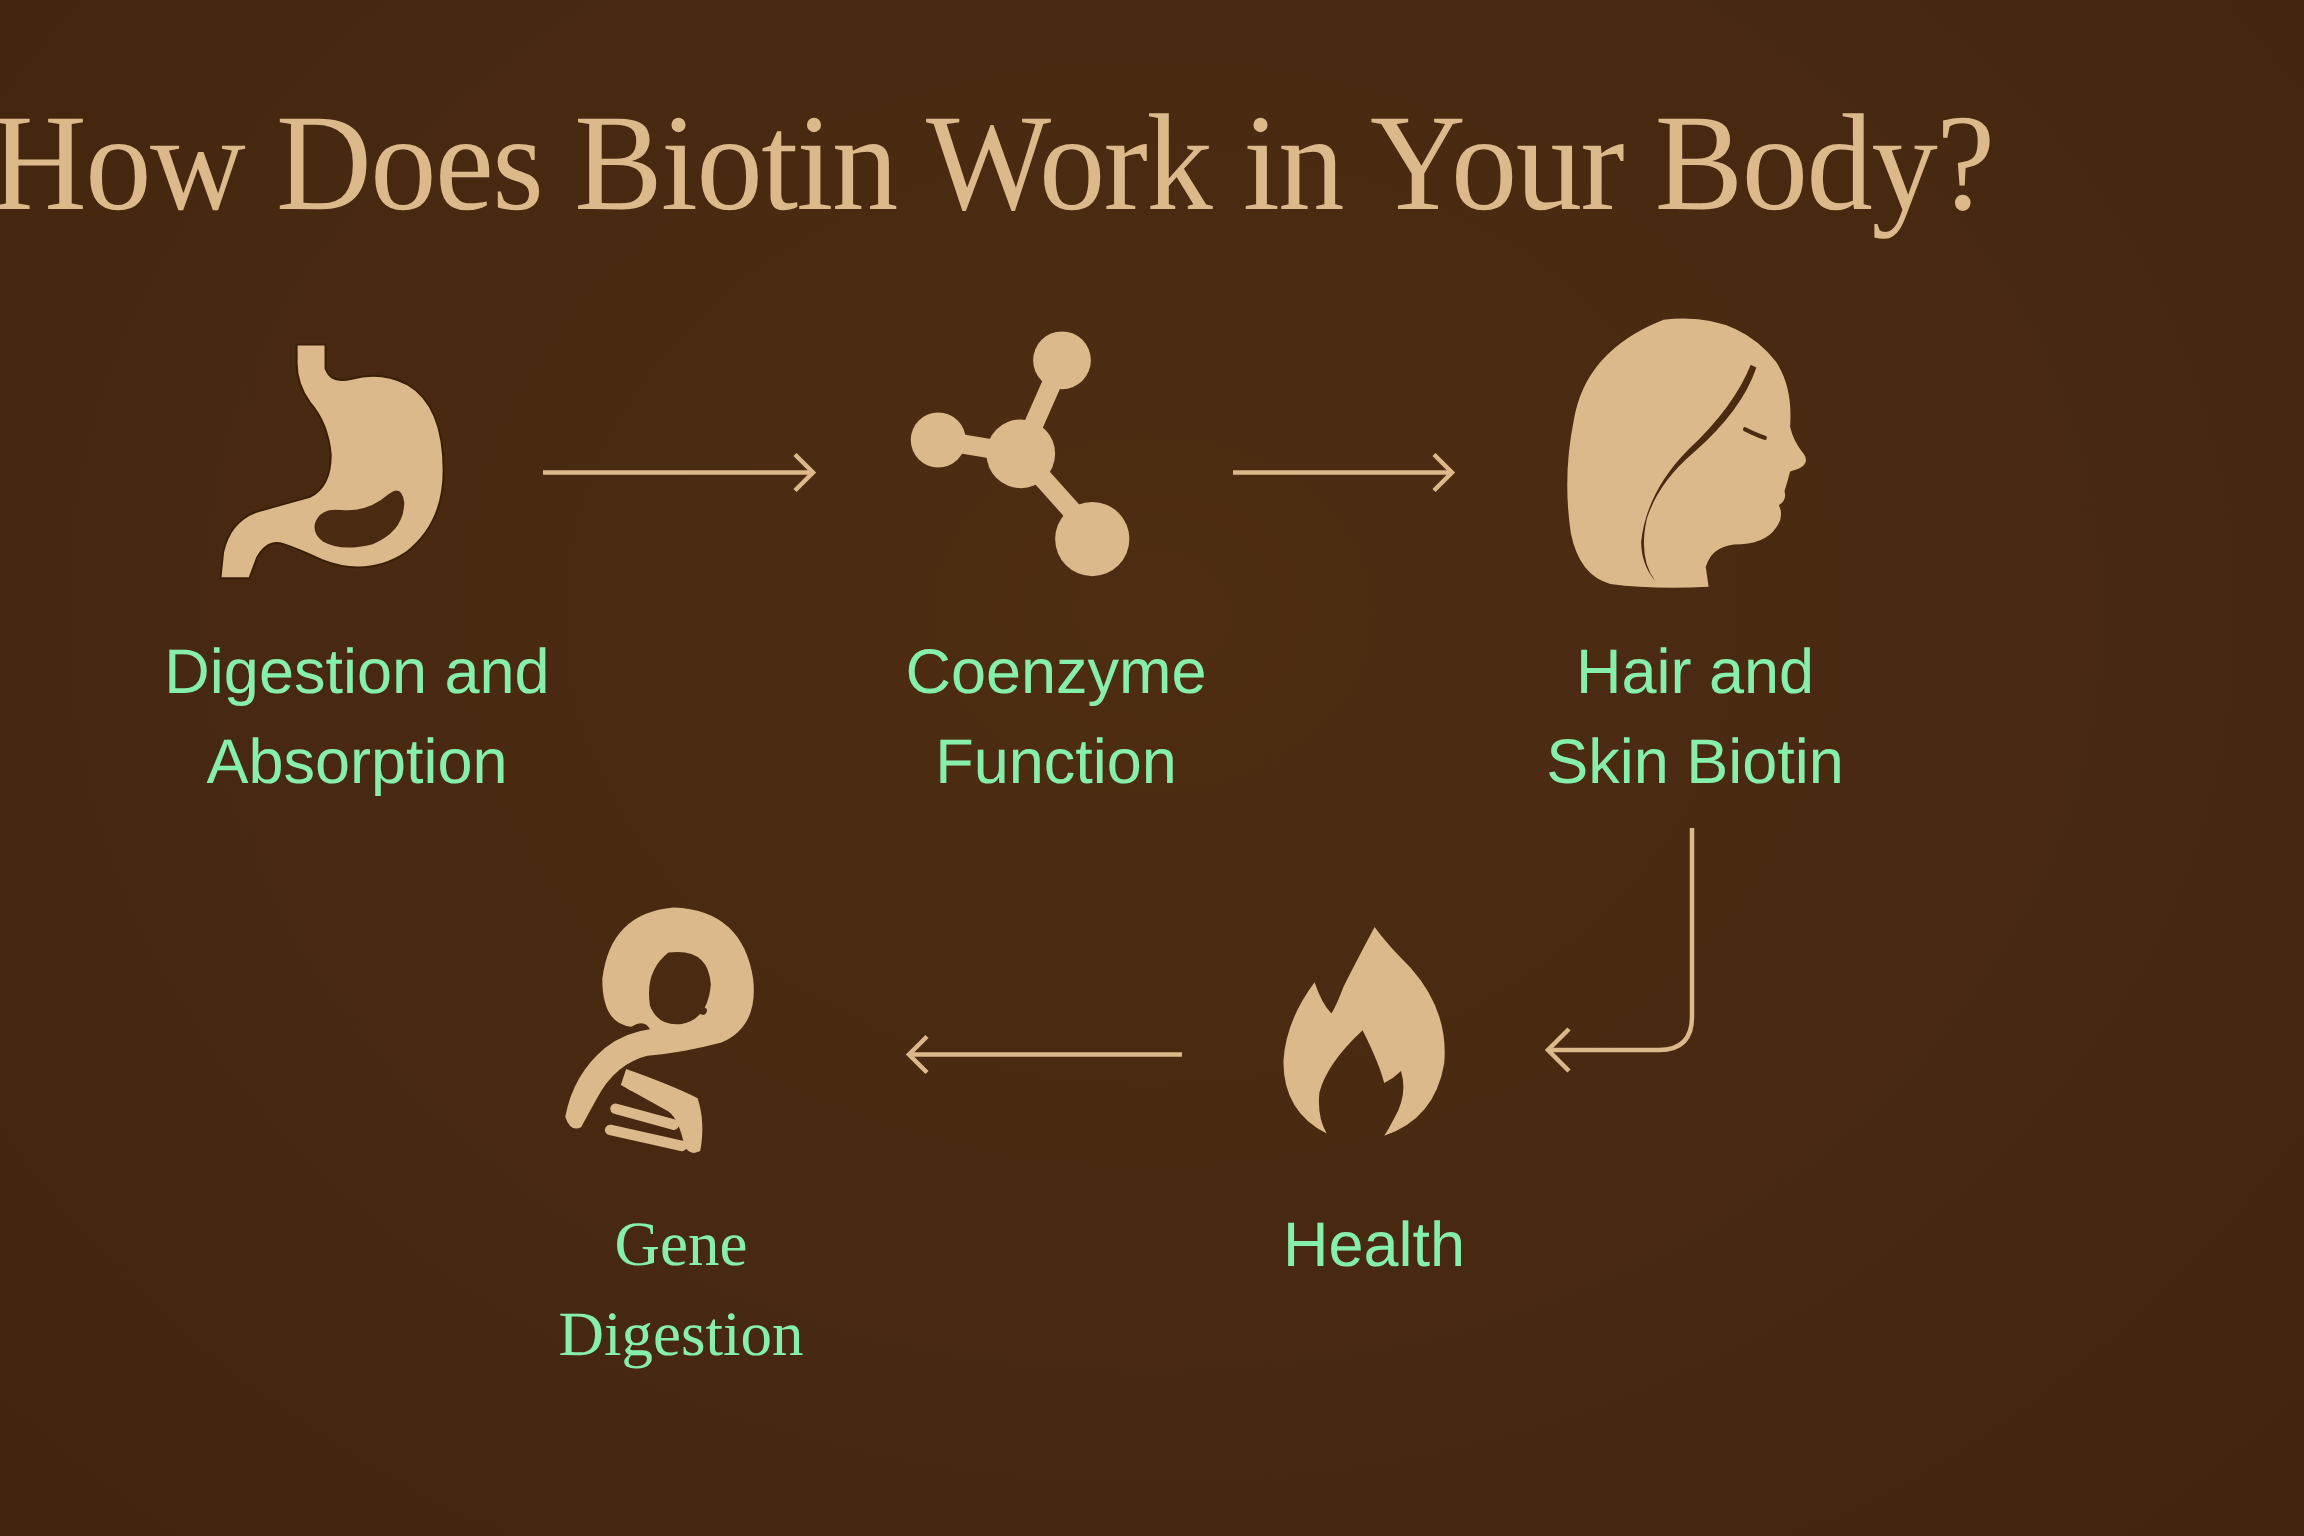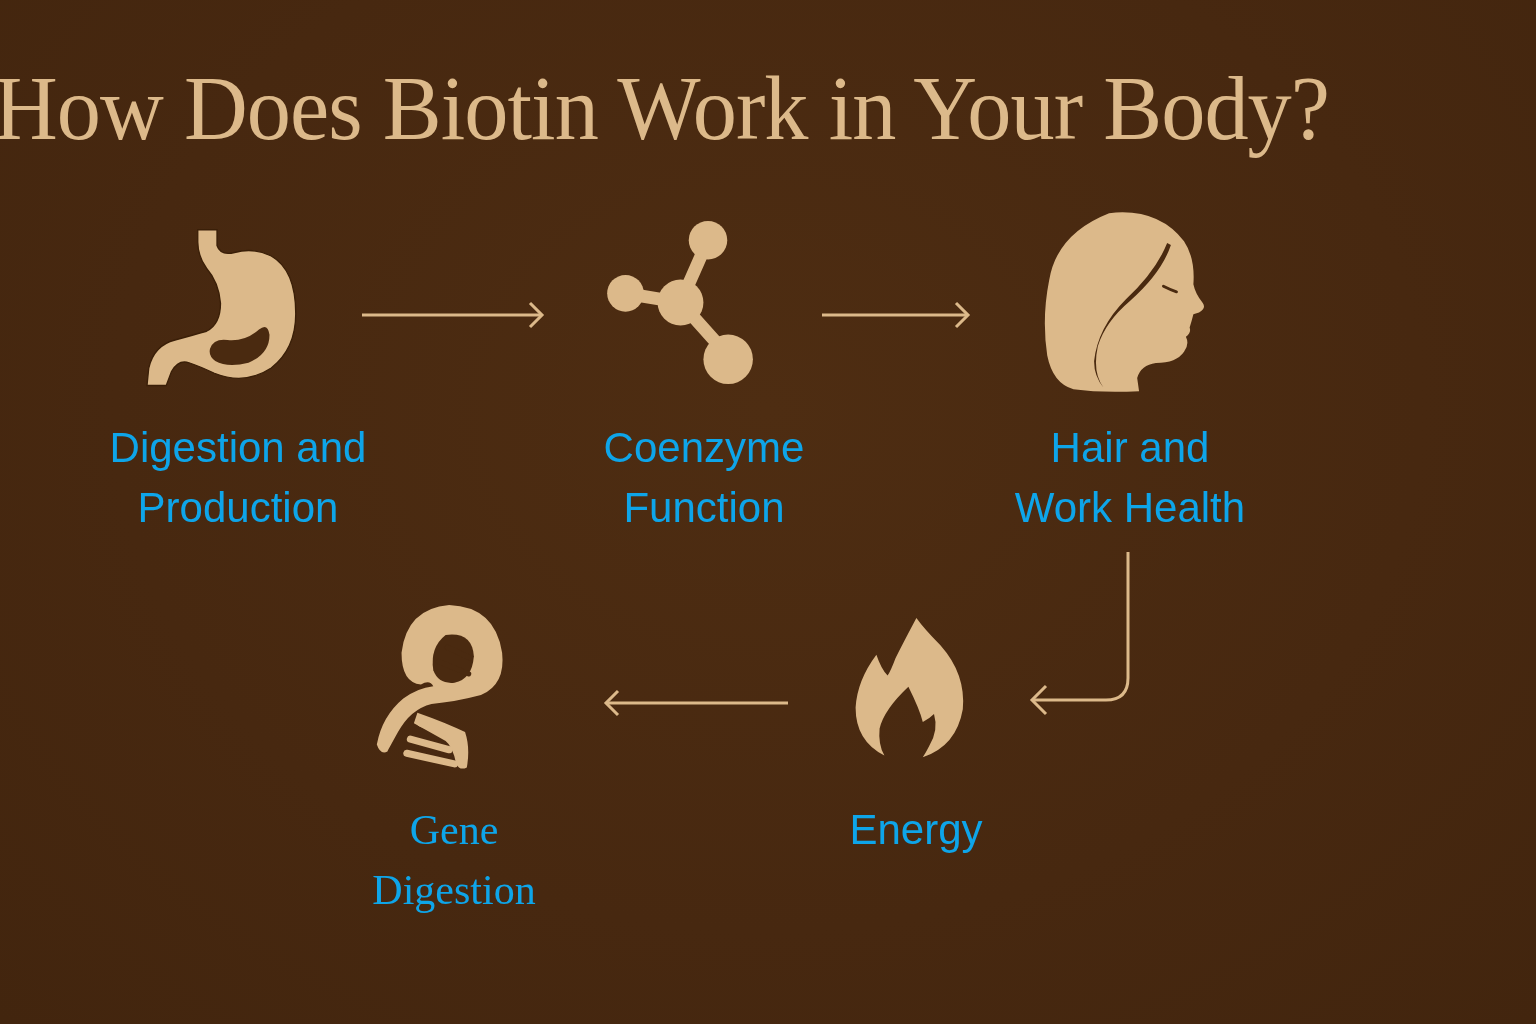--- a/index.html
+++ b/index.html
@@ -11,41 +11,41 @@
   }
   .title {
     position:absolute; left:-6px; top:62px; white-space:nowrap;
     font-family:"Liberation Serif", "DejaVu Serif", serif;
     font-size:92px; line-height:1; color:#dcb98a; letter-spacing:-1px;
     transform:scaleX(0.96); transform-origin:left top;
   }
   .icon { position:absolute; }
   .icon svg { display:block; width:100%; height:100%; }
   .label {
-    position:absolute; text-align:center; color:#0ea5e9;
+    position:absolute; text-align:center; color:#86efac;
     font-size:42px; line-height:60px; white-space:nowrap;
     transform:translateX(-50%);
   }
   .arrow { position:absolute; }
   .arrow svg { display:block; width:100%; height:100%; overflow:visible; }
 </style>
 </head>
 <body>
 
 <div class="title">How Does Biotin Work in Your Body?</div>
 
 <div class="icon" style="left:140px;top:210px;width:175px;height:190px;">
   <svg viewBox="0 0 200 200">
     <path fill="#dcb98a" stroke="#3a1f08" stroke-width="1.5" d="M66 14 L88 14 L88 32 Q92 44 108 40 Q130 34 150 44 Q178 60 178 110 Q178 150 150 172 Q120 192 85 178 Q68 170 56 166 Q44 162 36 176 L30 192 L8 192 L10 172 Q16 146 40 140 Q62 134 76 130 Q92 122 92 98 Q90 74 76 58 Q66 44 66 28 Z"></path>
     <path fill="#4a2a10" d="M80 150 Q84 138 100 140 Q120 142 136 128 Q146 120 148 134 Q148 156 124 166 Q100 172 86 164 Q78 158 80 150 Z"></path>
   </svg>
 </div>
 <div class="label" style="left:238px;top:418px;">
   <div>Digestion and</div>
-  <div>Production</div>
+  <div>Absorption</div>
 </div>
 
 <div class="arrow" style="left:362px;top:300px;width:184px;height:30px;">
   <svg viewBox="0 0 184 30">
     <line x1="0" y1="15" x2="180" y2="15" stroke="#dcb98a" stroke-width="3"></line>
     <polyline points="168,3 180,15 168,27" fill="none" stroke="#dcb98a" stroke-width="3"></polyline>
   </svg>
 </div>
 
 <div class="icon" style="left:598px;top:210px;width:165px;height:185px;">
@@ -75,37 +75,37 @@
 
 <div class="icon" style="left:1036px;top:205px;width:178px;height:198px;">
   <svg viewBox="0 0 190 210">
     <path fill="#dcb98a" d="M78 8 Q130 2 158 38 Q170 56 168 84 Q170 94 178 104 Q182 110 174 114 L168 116 Q166 124 164 130 Q166 136 160 140 Q164 148 158 156 Q150 168 128 168 Q112 170 108 184 L110 198 Q70 200 40 196 Q18 190 12 160 Q6 120 14 80 Q22 30 78 8 Z"></path>
     <path fill="#4a2a10" d="M140 40 Q128 70 96 100 Q66 130 62 166 Q62 182 72 194 Q60 178 66 150 Q74 124 100 102 Q134 72 144 42 Z"></path>
     <path d="M136 86 Q144 90 150 92" stroke="#4a2a10" stroke-width="3" fill="none" stroke-linecap="round"></path>
   </svg>
 </div>
 <div class="label" style="left:1130px;top:418px;">
   <div>Hair and</div>
-  <div>Work Health</div>
+  <div>Skin Biotin</div>
 </div>
 
 <div class="arrow" style="left:1028px;top:550px;width:104px;height:172px;">
   <svg viewBox="0 0 104 172">
     <path d="M100 2 L100 128 Q100 150 78 150 L4 150" fill="none" stroke="#dcb98a" stroke-width="3"></path>
     <polyline points="18,136 4,150 18,164" fill="none" stroke="#dcb98a" stroke-width="3"></polyline>
   </svg>
 </div>
 
 <div class="icon" style="left:846px;top:598px;width:128px;height:176px;">
   <svg viewBox="0 0 160 190">
     <path fill="#dcb98a" d="M88 10 Q72 40 62 60 Q56 76 52 82 Q44 74 38 56 Q14 88 12 122 Q12 164 48 182 Q40 168 42 148 Q48 124 78 96 Q92 124 96 140 Q104 136 110 130 Q116 150 104 170 Q100 178 96 184 Q138 170 146 124 Q150 80 118 44 Q98 24 88 10 Z"></path>
   </svg>
 </div>
 <div class="label" style="left:916px;top:800px;">
-  <div>Energy</div>
+  <div>Health</div>
 </div>
 
 <div class="arrow" style="left:602px;top:688px;width:186px;height:30px;">
   <svg viewBox="0 0 186 30">
     <line x1="4" y1="15" x2="186" y2="15" stroke="#dcb98a" stroke-width="3"></line>
     <polyline points="16,3 4,15 16,27" fill="none" stroke="#dcb98a" stroke-width="3"></polyline>
   </svg>
 </div>
 
 <div class="icon" style="left:368px;top:594px;width:150px;height:188px;">

